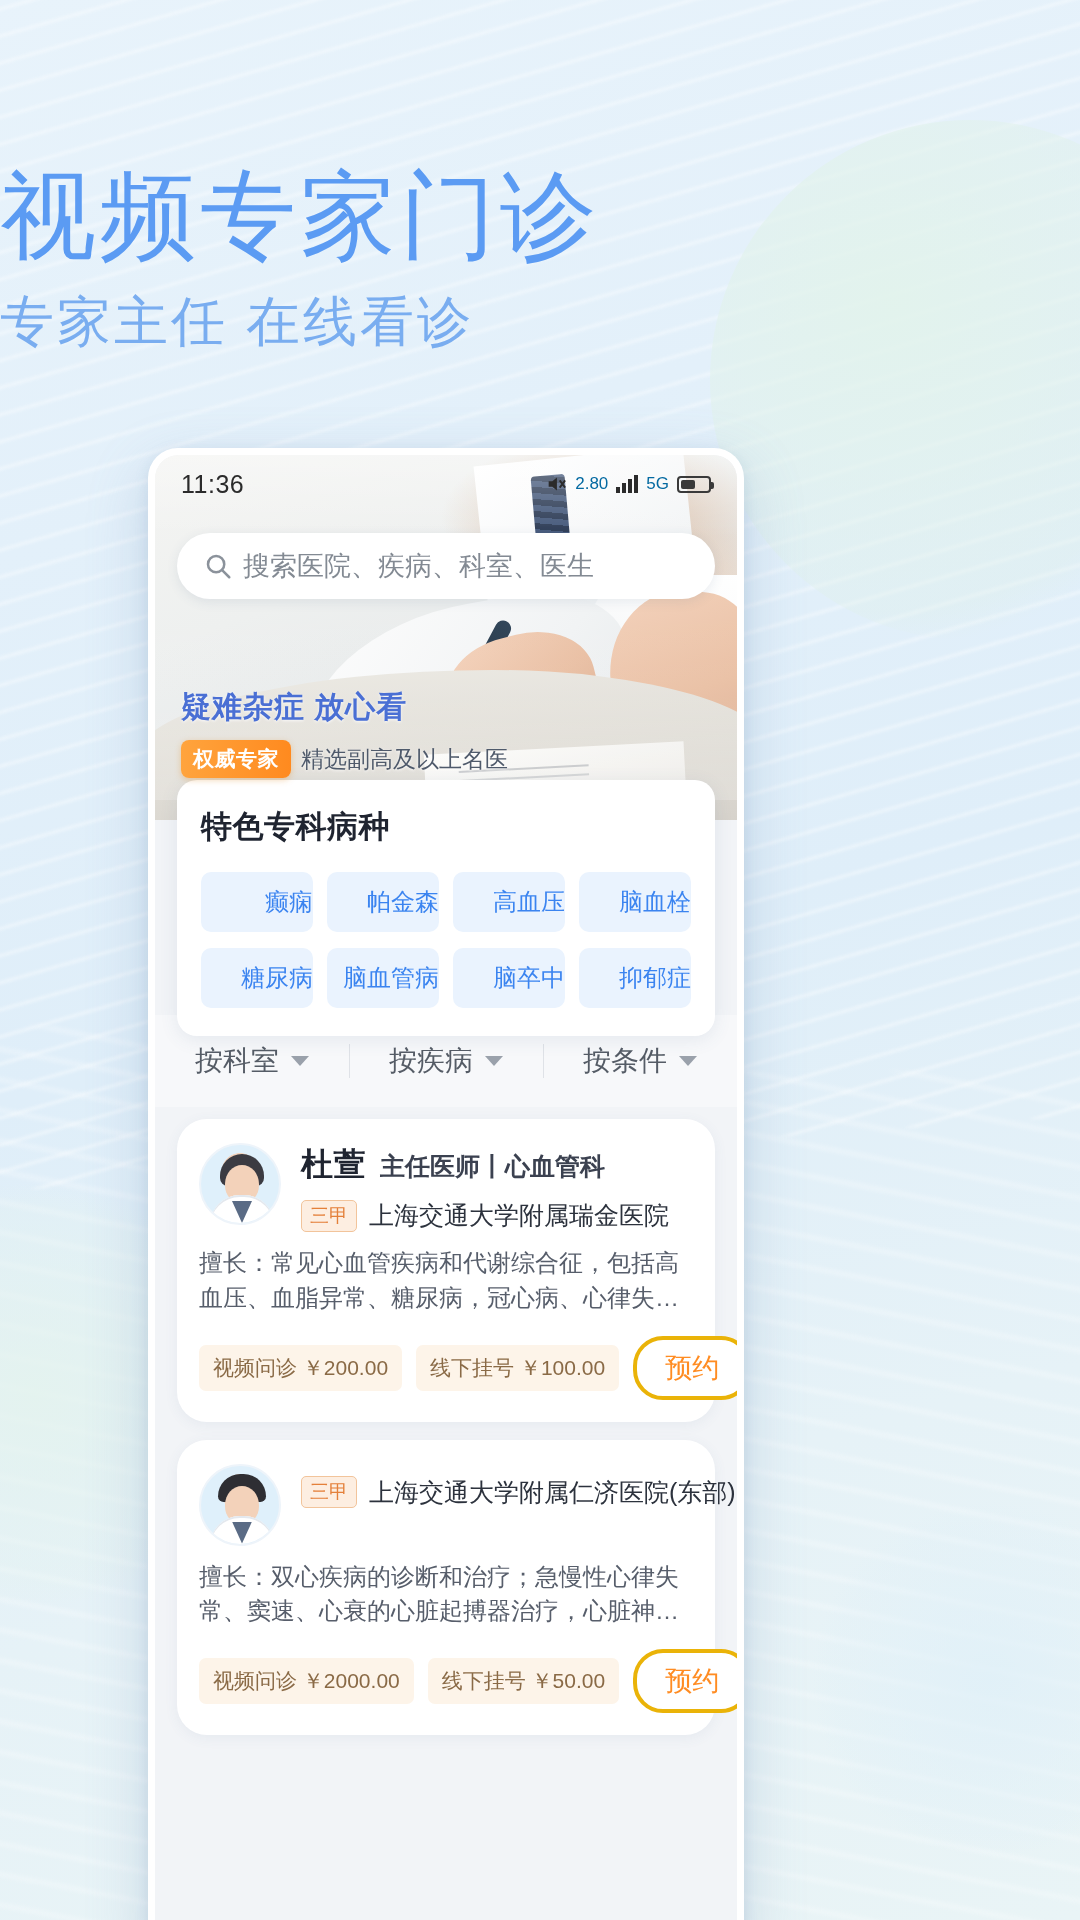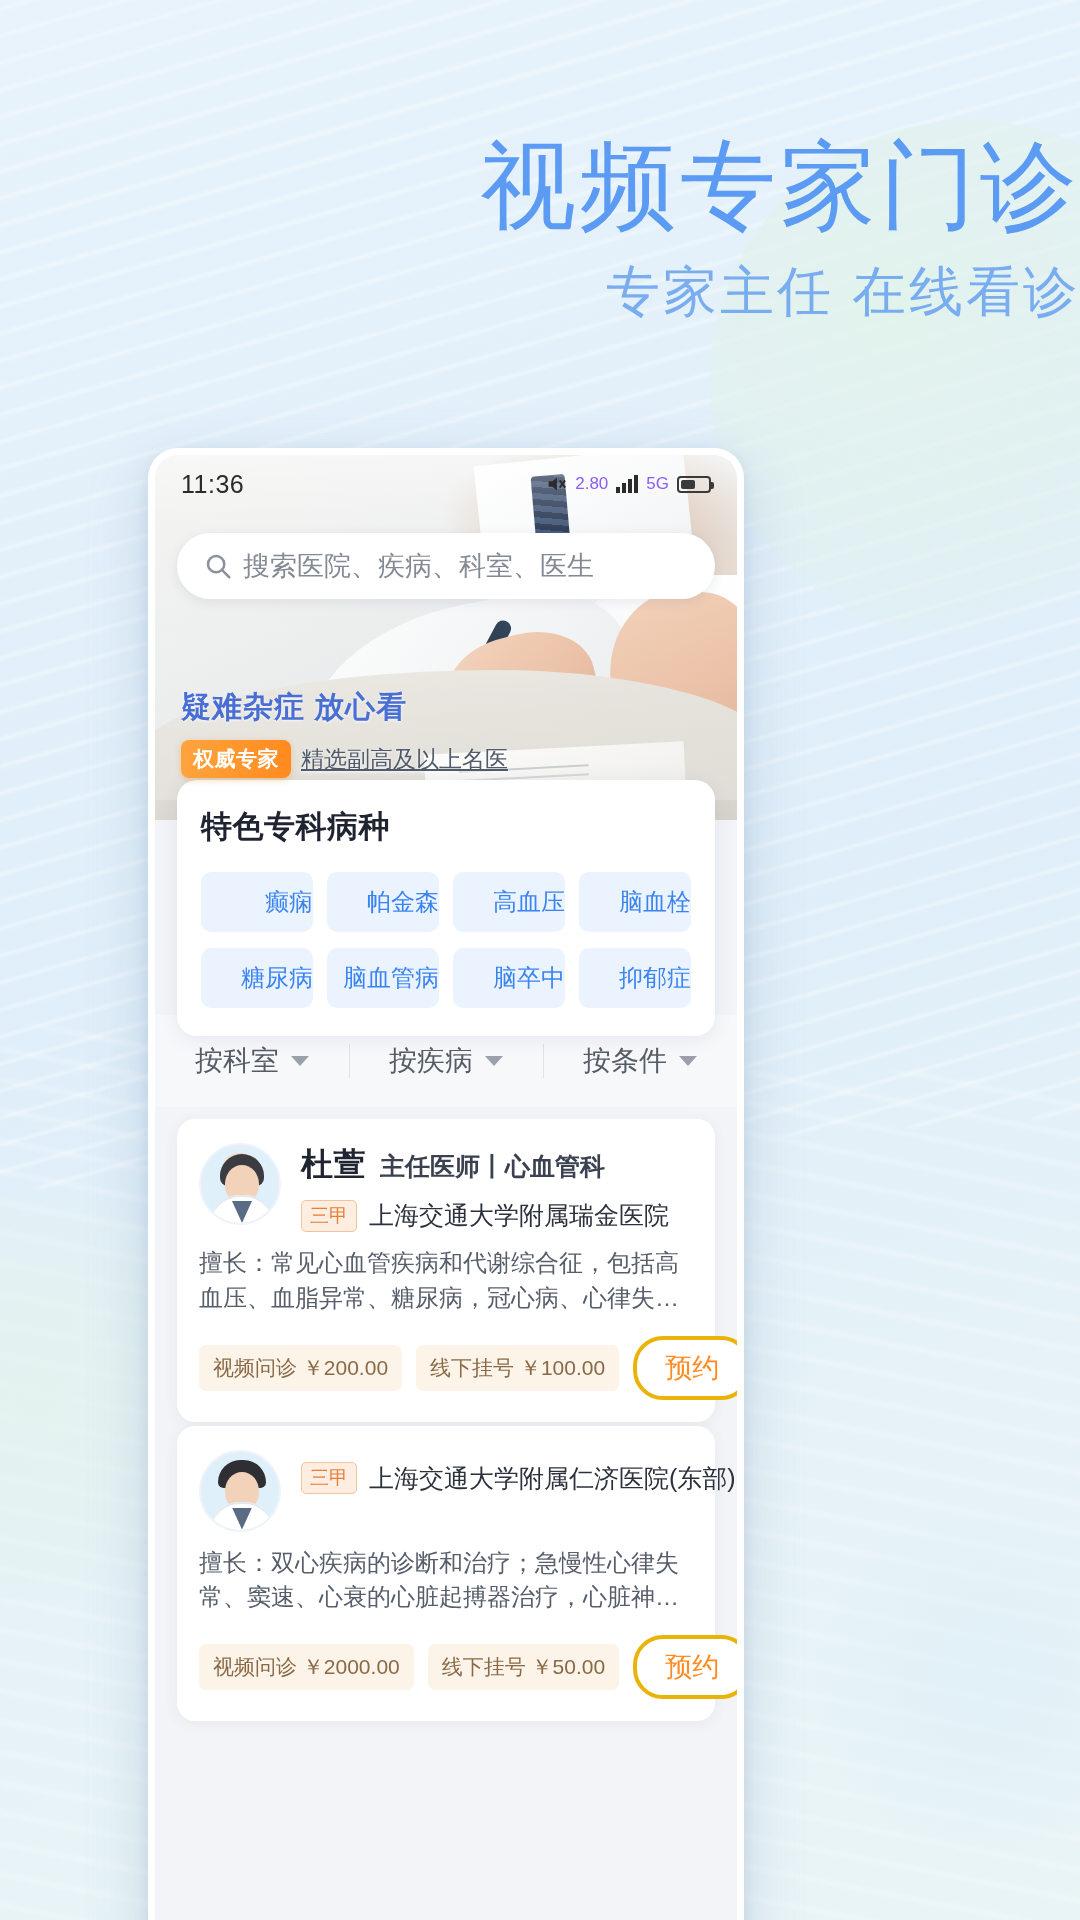--- a/index.html
+++ b/index.html
@@ -41,22 +41,22 @@
     pointer-events: none;
   }
   .blob-a { right: -150px; top: 120px; width: 520px; height: 520px; }
   .blob-b { left: -180px; top: 1180px; width: 430px; height: 430px;
     background: radial-gradient(circle at 50% 50%, rgba(228,243,238,.9), rgba(228,243,238,.25) 62%, rgba(255,255,255,0) 70%); }
   .blob-c { right: -90px; bottom: 60px; width: 360px; height: 360px;
     background: radial-gradient(circle at 50% 50%, rgba(224,240,248,.85), rgba(224,240,248,.2) 62%, rgba(255,255,255,0) 70%); }
 
   
   .hero {
-    position: absolute; left: 0; right: 0; top: 134px;
-    text-align: right; z-index: 3;
+    position: absolute; left: 0; right: 0; top: 164px;
+    text-align: left; z-index: 3;
   }
   .hero-title {
     font-size: 96px;
     letter-spacing: 4px;
     color: #5b9bf3;
     font-weight: 400;
     line-height: 1.08;
   }
   .hero-sub {
     margin-top: 18px;
@@ -146,21 +146,21 @@
   .banner-dim { position:absolute; inset:0; background: linear-gradient(180deg, rgba(255,255,255,.34) 0%, rgba(255,255,255,0) 24%, rgba(255,255,255,.05) 70%, rgba(255,255,255,.20) 100%); }
 
   
   .statusbar {
     position: absolute; left: 0; right: 0; top: 0; height: 58px;
     display: flex; align-items: center; justify-content: space-between;
     padding: 0 26px; z-index: 6;
     color: #2b2b2b; font-size: 25px; gap: 36px;
   }
   .status-time { font-weight: 400; letter-spacing: .5px; }
-  .status-right { display: flex; align-items: center; gap: 8px; font-size: 17px; color:#8b5cf6; }
+  .status-right { display: flex; align-items: center; gap: 8px; font-size: 17px; color:#0369a1; }
   .si { display:inline-flex; align-items:center; }
   .svg-i { display:block; }
   .battery {
     width: 34px; height: 17px; border: 2px solid #3a3a3a; border-radius: 4px;
     position: relative; display:inline-block;
   }
   .battery::after {
     content:""; position:absolute; right:-5px; top:4px; width:3px; height:7px;
     background:#3a3a3a; border-radius:0 2px 2px 0;
   }
@@ -188,21 +188,20 @@
   }
   .pill-expert {
     background: linear-gradient(90deg,#ffa43d,#ff8a1f);
     color: #fff; font-size: 21px; font-weight: 700;
     padding: 5px 12px; border-radius: 8px; letter-spacing: .5px;
     box-shadow: 0 2px 6px rgba(225,140,40,.35);
   }
   .banner-sub-text {
     font-size: 23px; color: #4f5a6b; font-weight: 500;
     text-shadow: 0 1px 3px rgba(255,255,255,.9);
-    text-decoration: underline;
   }
 
   
   .card-specialty {
     position: absolute; left: 22px; right: 22px; top: 325px;
     background: #fff; border-radius: 20px;
     padding: 26px 24px 28px;
     box-shadow: 0 4px 18px rgba(70,100,140,.10);
     z-index: 5;
   }
@@ -235,23 +234,23 @@
     width: 0; height: 0; border-left: 9px solid transparent; border-right: 9px solid transparent;
     border-top: 10px solid #9aa1ab;
   }
 
   
   .doc-list {
     position: absolute; left: 0; right: 0; top: 652px; bottom: 0;
     background: #f2f4f7; padding: 12px 22px 0; overflow: hidden; z-index: 4;
   }
   .doc-card {
-    background: #fff; border-radius: 18px;
+    background: #fff; border-radius: 30px;
     padding: 24px 22px 22px;
-    margin-bottom: 4px;
+    margin-bottom: 18px;
     box-shadow: 0 3px 14px rgba(70,100,140,.07);
   }
   .doc-head { display: flex; gap: 20px; }
   .avatar {
     flex: 0 0 auto;
     width: 82px; height: 82px; border-radius: 50%;
     background: radial-gradient(circle at 50% 34%, #f2d3bd 0 28%, #dff0fb 29% 100%);
     position: relative; overflow: hidden;
     border: 2px solid #eef4fa;
   }

